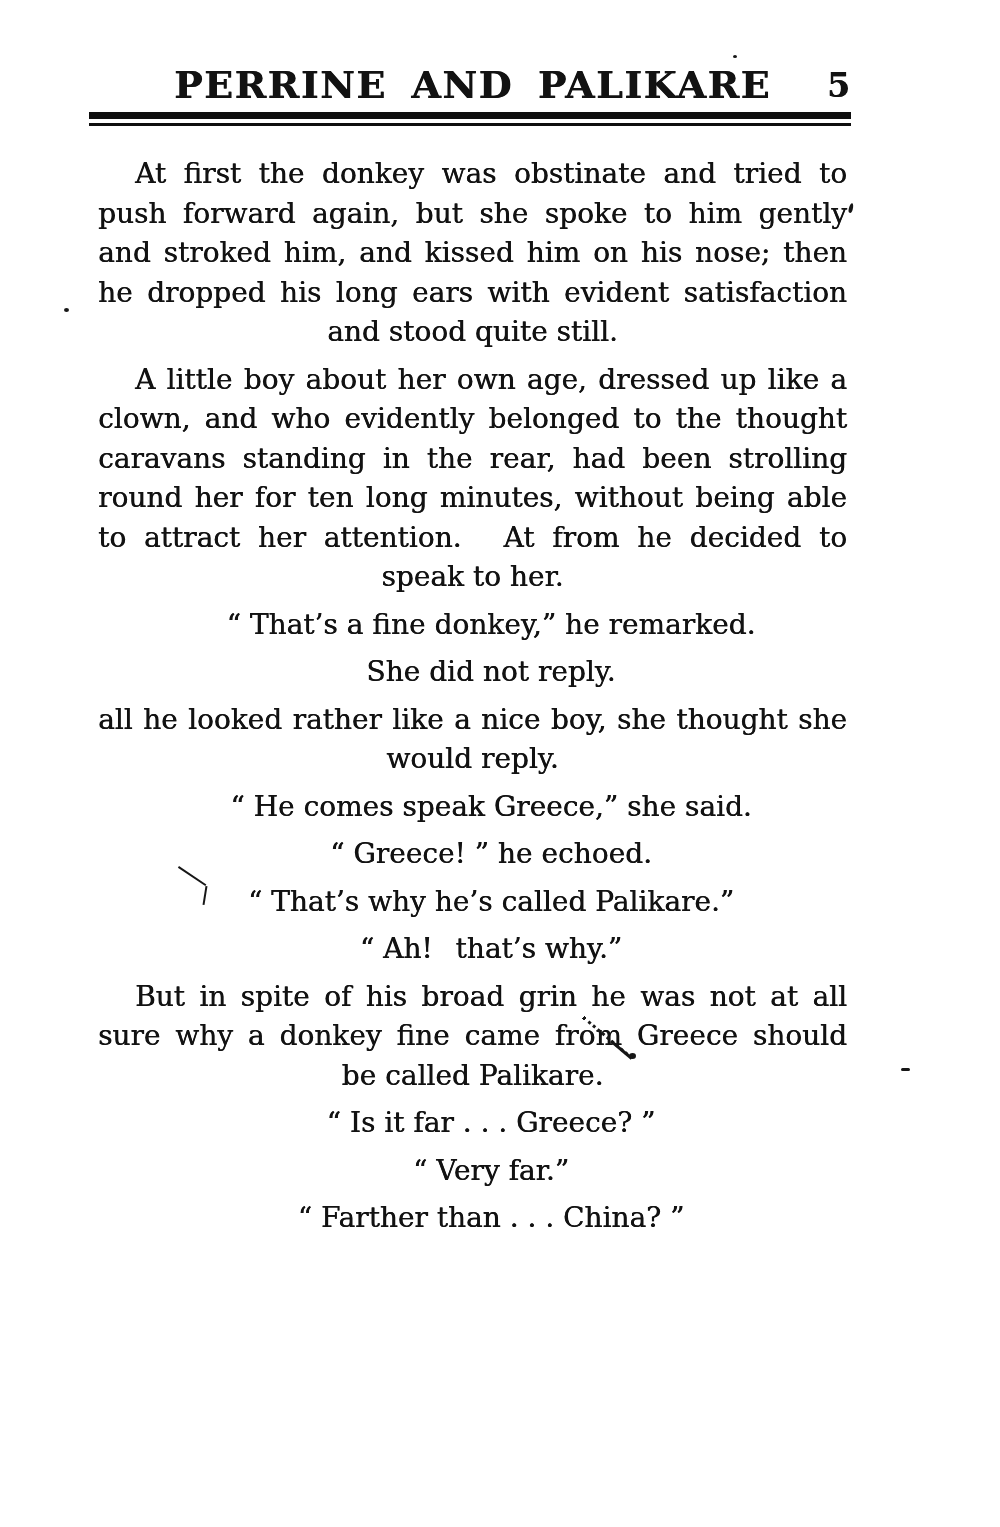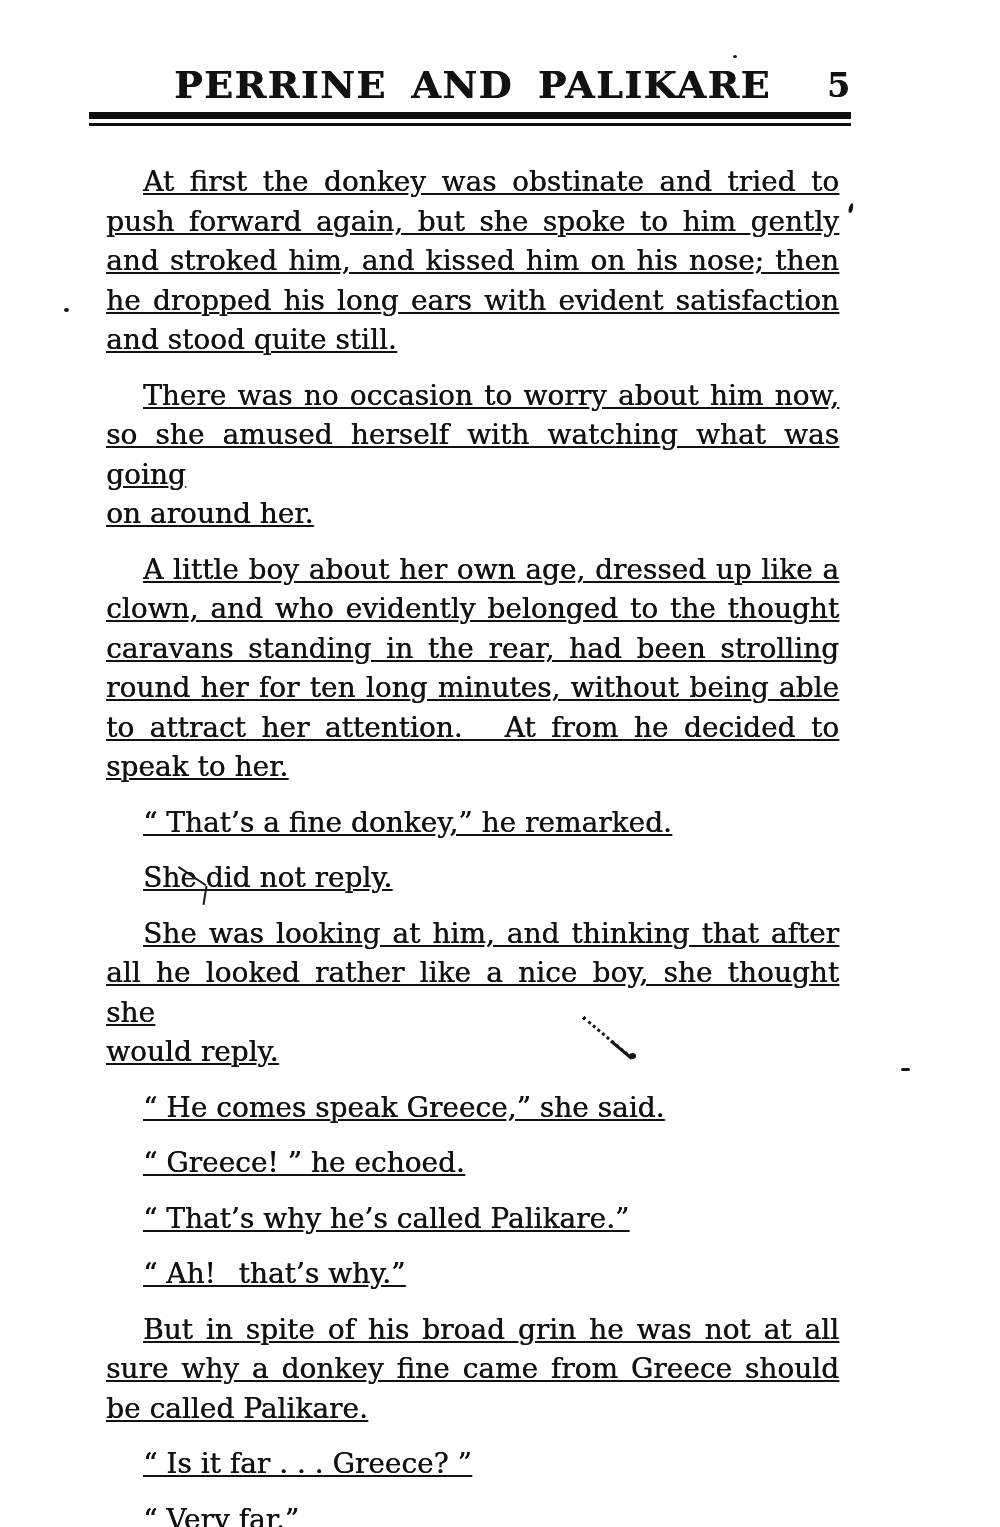--- a/index.html
+++ b/index.html
@@ -38,22 +38,22 @@
     border-bottom: 3px solid #0e0e0e;
   }
   
   .body {
     position: absolute;
     left: 90px; top: 146px; width: 765px;
     font-size: 28px;
     line-height: 39.5px;
     text-shadow: 0.4px 0 0 currentColor;
   }
-  .para { margin: 16px; text-decoration: underline; }
-  .ln { display: block; text-align: left; }
+  .para { margin: 8px; }
+  .ln { display: block; text-align: center; }
   .ln.j { text-align: justify; text-align-last: justify; }
   .ind { text-indent: 37px; }
   
   .art { position: absolute; background: #161616; }
   .art-title-dot { left: 733px; top: 55px; width: 4px; height: 3px; border-radius: 50%; }
   .art-comma { left: 849px; top: 203px; width: 4px; height: 10px; border-radius: 50% 50% 50% 50% / 60% 60% 40% 40%; transform: rotate(14deg); }
   .art-margin-dot { left: 64px; top: 308px; width: 5px; height: 4px; border-radius: 50%; }
   .art-scratch1a { left: 179px; top: 866px; width: 33px; height: 2px; transform: rotate(34deg); transform-origin: left top; }
   .art-scratch1b { left: 204px; top: 886px; width: 2px; height: 19px; transform: rotate(9deg); }
   .art-scratch2a { left: 584px; top: 1016px; width: 58px; height: 0; background: none; border-top: 3px dotted #1a1a1a; transform: rotate(40deg); transform-origin: left top; }
@@ -73,46 +73,40 @@
   <main class="body">
 
     <p class="para">
       <span class="ln j ind">At first the donkey was obstinate and tried to</span>
       <span class="ln j">push forward again, but she spoke to him gently</span>
       <span class="ln j">and stroked him, and kissed him on his nose; then</span>
       <span class="ln j">he dropped his long ears with evident satisfaction</span>
       <span class="ln">and stood quite still.</span>
     </p>
 
-    <p class="para">
-      <span class="ln j ind">There was no occasion to worry about him now,</span>
-      <span class="ln j">so she amused herself with watching what was going</span>
-      <span class="ln">on around her.</span>
-    </p>
 
     <p class="para">
       <span class="ln j ind">A little boy about her own age, dressed up like a</span>
       <span class="ln j">clown, and who evidently belonged to the thought</span>
       <span class="ln j">caravans standing in the rear, had been strolling</span>
       <span class="ln j">round her for ten long minutes, without being able</span>
       <span class="ln j">to attract her attention.  At from he decided to</span>
       <span class="ln">speak to her.</span>
     </p>
 
     <p class="para">
       <span class="ln ind">“ That’s a fine donkey,” he remarked.</span>
     </p>
 
     <p class="para">
       <span class="ln ind">She did not reply.</span>
     </p>
 
 
     <p class="para">
-      <span class="ln j ind">She was looking at him, and thinking that after</span>
       <span class="ln j">all he looked rather like a nice boy, she thought she</span>
       <span class="ln">would reply.</span>
     </p>
 
     <p class="para">
       <span class="ln ind">“ He comes speak Greece,” she said.</span>
     </p>
 
     <p class="para">
       <span class="ln ind">“ Greece! ” he echoed.</span>

